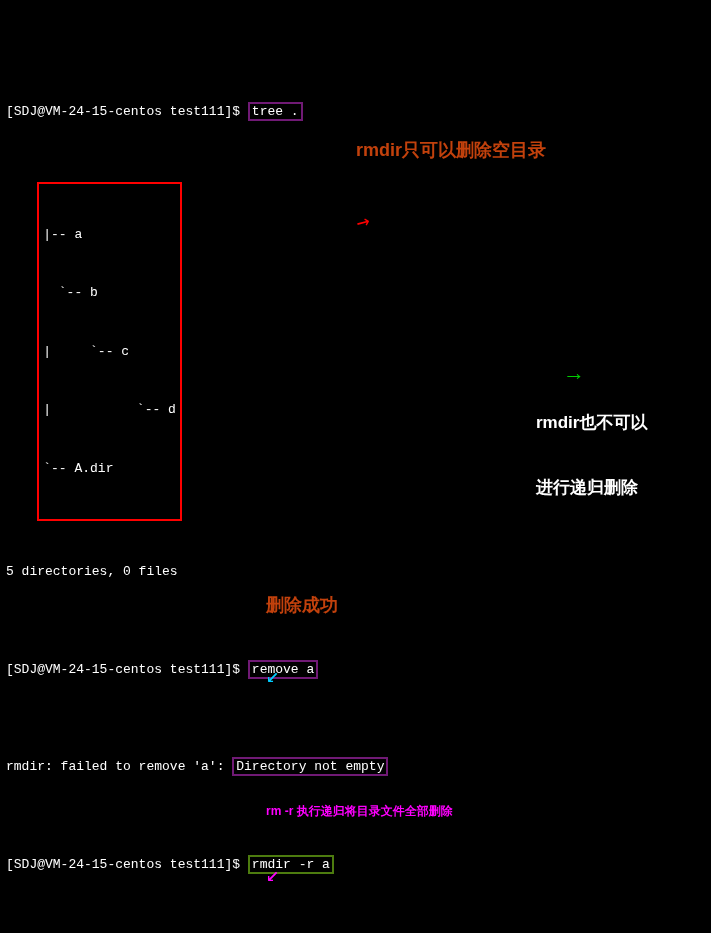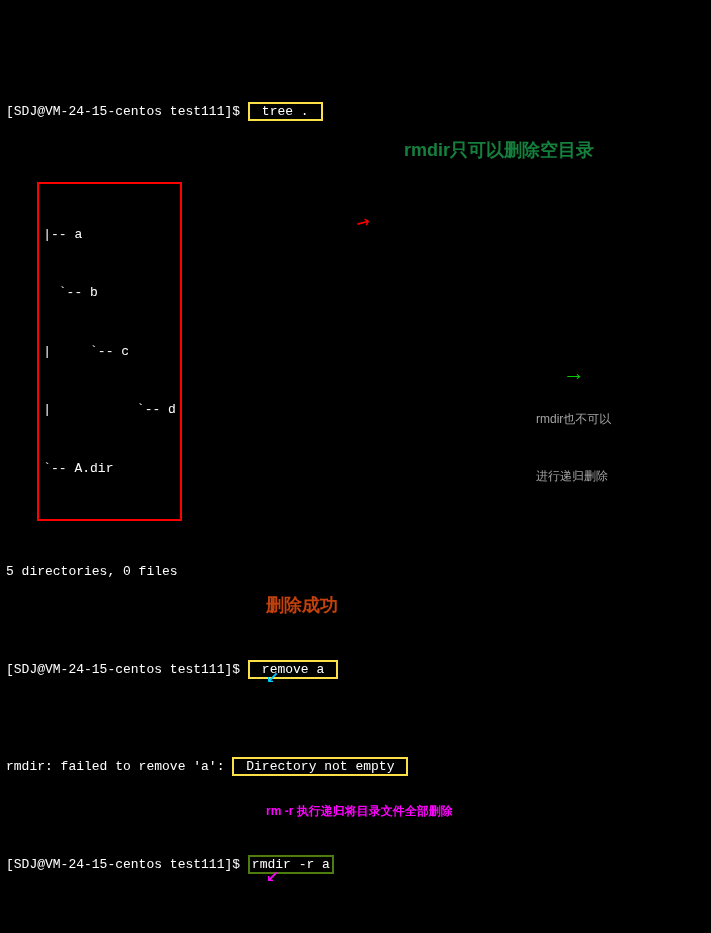--- a/index.html
+++ b/index.html
@@ -13,48 +13,47 @@
       position: relative;
       overflow-x: hidden;
     }
     .terminal {
       padding: 4px 6px;
       line-height: 1.5;
       white-space: pre;
     }
     .prompt { color: #fff; }
     .cmd-highlight-red {
-      border: 2px solid #fde047;
+      border: 2px solid #701a75;
       display: inline;
-      padding: 0 12px;
+      padding: 0 2px;
     }
     .cmd-highlight-green {
       border: 2px solid #4d7c0f;
       display: inline;
       padding: 0 2px;
     }
     .tree-box-red {
       border: 2px solid red;
       display: inline-block;
       padding: 2px 4px;
       margin: 2px 0;
     }
     .annotation-red {
-      color: #15803d;
+      color: #c2410c;
       font-family: 'Microsoft YaHei', Arial, sans-serif;
       font-size: 18px;
       font-weight: bold;
       white-space: nowrap;
-      margin-left: 48px;
     }
     .annotation-green {
-      color: #a3a3a3;
+      color: #ffffff;
       font-family: 'Microsoft YaHei', Arial, sans-serif;
-      font-size: 12px;
-      font-weight: normal;
+      font-size: 17px;
+      font-weight: bold;
       white-space: nowrap;
     }
     .annotation-cyan {
       color: #c2410c;
       font-family: 'Microsoft YaHei', Arial, sans-serif;
       font-size: 18px;
       font-weight: bold;
       white-space: nowrap;
     }
     .annotation-magenta {

